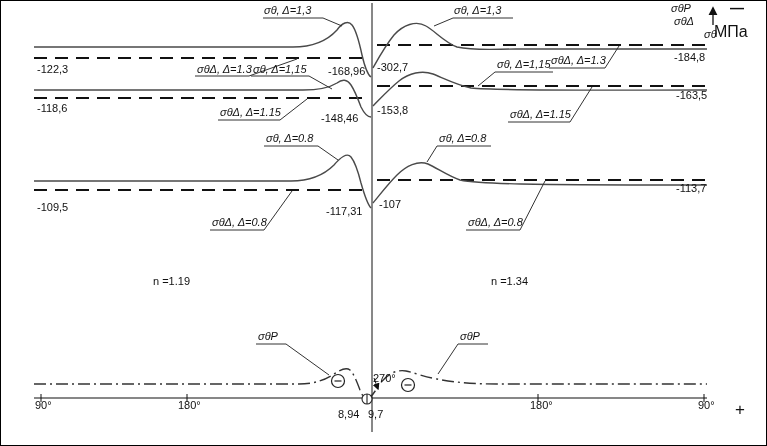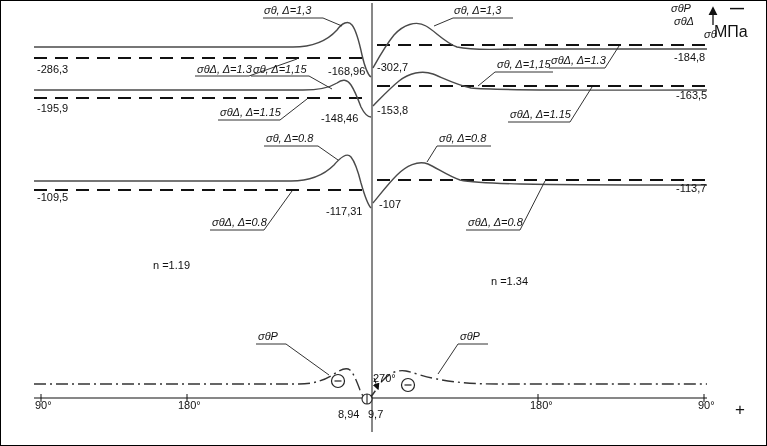--- a/index.html
+++ b/index.html
@@ -108,46 +108,46 @@
 
   <div class="lbl it" style="left:263px;top:3px">σθ, Δ=1,3</div>
   <div class="lbl it" style="left:453px;top:3px">σθ, Δ=1,3</div>
 
   <div class="lbl it" style="left:670px;top:1px">σθP</div>
   <div class="lbl it" style="left:673px;top:14px">σθΔ</div>
   <div class="lbl it" style="left:703px;top:27px">σθ</div>
   <div class="lbl sign" style="left:729px;top:0px">—</div>
   <div class="lbl unit" style="left:713px;top:22px">МПа</div>
 
-  <div class="lbl" style="left:36px;top:62px">-286,3</div>
+  <div class="lbl" style="left:36px;top:62px">-122,3</div>
   <div class="lbl it" style="left:196px;top:62px">σθΔ, Δ=1.3</div>
   <div class="lbl it" style="left:252px;top:62px">σθ, Δ=1,15</div>
   <div class="lbl" style="left:327px;top:64px">-168,96</div>
   <div class="lbl" style="left:376px;top:60px">-302,7</div>
   <div class="lbl it" style="left:496px;top:57px">σθ, Δ=1,15</div>
   <div class="lbl it" style="left:550px;top:53px">σθΔ, Δ=1.3</div>
   <div class="lbl" style="left:673px;top:50px">-184,8</div>
 
-  <div class="lbl" style="left:36px;top:101px">-195,9</div>
+  <div class="lbl" style="left:36px;top:101px">-118,6</div>
   <div class="lbl it" style="left:219px;top:105px">σθΔ, Δ=1.15</div>
   <div class="lbl" style="left:320px;top:111px">-148,46</div>
   <div class="lbl" style="left:376px;top:103px">-153,8</div>
   <div class="lbl it" style="left:509px;top:107px">σθΔ, Δ=1.15</div>
   <div class="lbl" style="left:675px;top:88px">-163,5</div>
 
   <div class="lbl it" style="left:265px;top:131px">σθ, Δ=0.8</div>
   <div class="lbl it" style="left:438px;top:131px">σθ, Δ=0.8</div>
-  <div class="lbl" style="left:36px;top:190px">-109,5</div>
+  <div class="lbl" style="left:36px;top:200px">-109,5</div>
   <div class="lbl it" style="left:211px;top:215px">σθΔ, Δ=0.8</div>
   <div class="lbl" style="left:325px;top:204px">-117,31</div>
   <div class="lbl" style="left:378px;top:197px">-107</div>
   <div class="lbl it" style="left:467px;top:215px">σθΔ, Δ=0.8</div>
   <div class="lbl" style="left:675px;top:181px">-113,7</div>
 
-  <div class="lbl" style="left:152px;top:258px">n =1.19</div>
+  <div class="lbl" style="left:152px;top:274px">n =1.19</div>
   <div class="lbl" style="left:490px;top:274px">n =1.34</div>
 
   <div class="lbl it" style="left:257px;top:329px">σθP</div>
   <div class="lbl it" style="left:459px;top:329px">σθP</div>
 
   <div class="lbl" style="left:372px;top:371px">270°</div>
   <div class="lbl" style="left:337px;top:407px">8,94</div>
   <div class="lbl" style="left:367px;top:407px">9,7</div>
   <div class="lbl" style="left:34px;top:398px">90°</div>
   <div class="lbl" style="left:177px;top:398px">180°</div>

